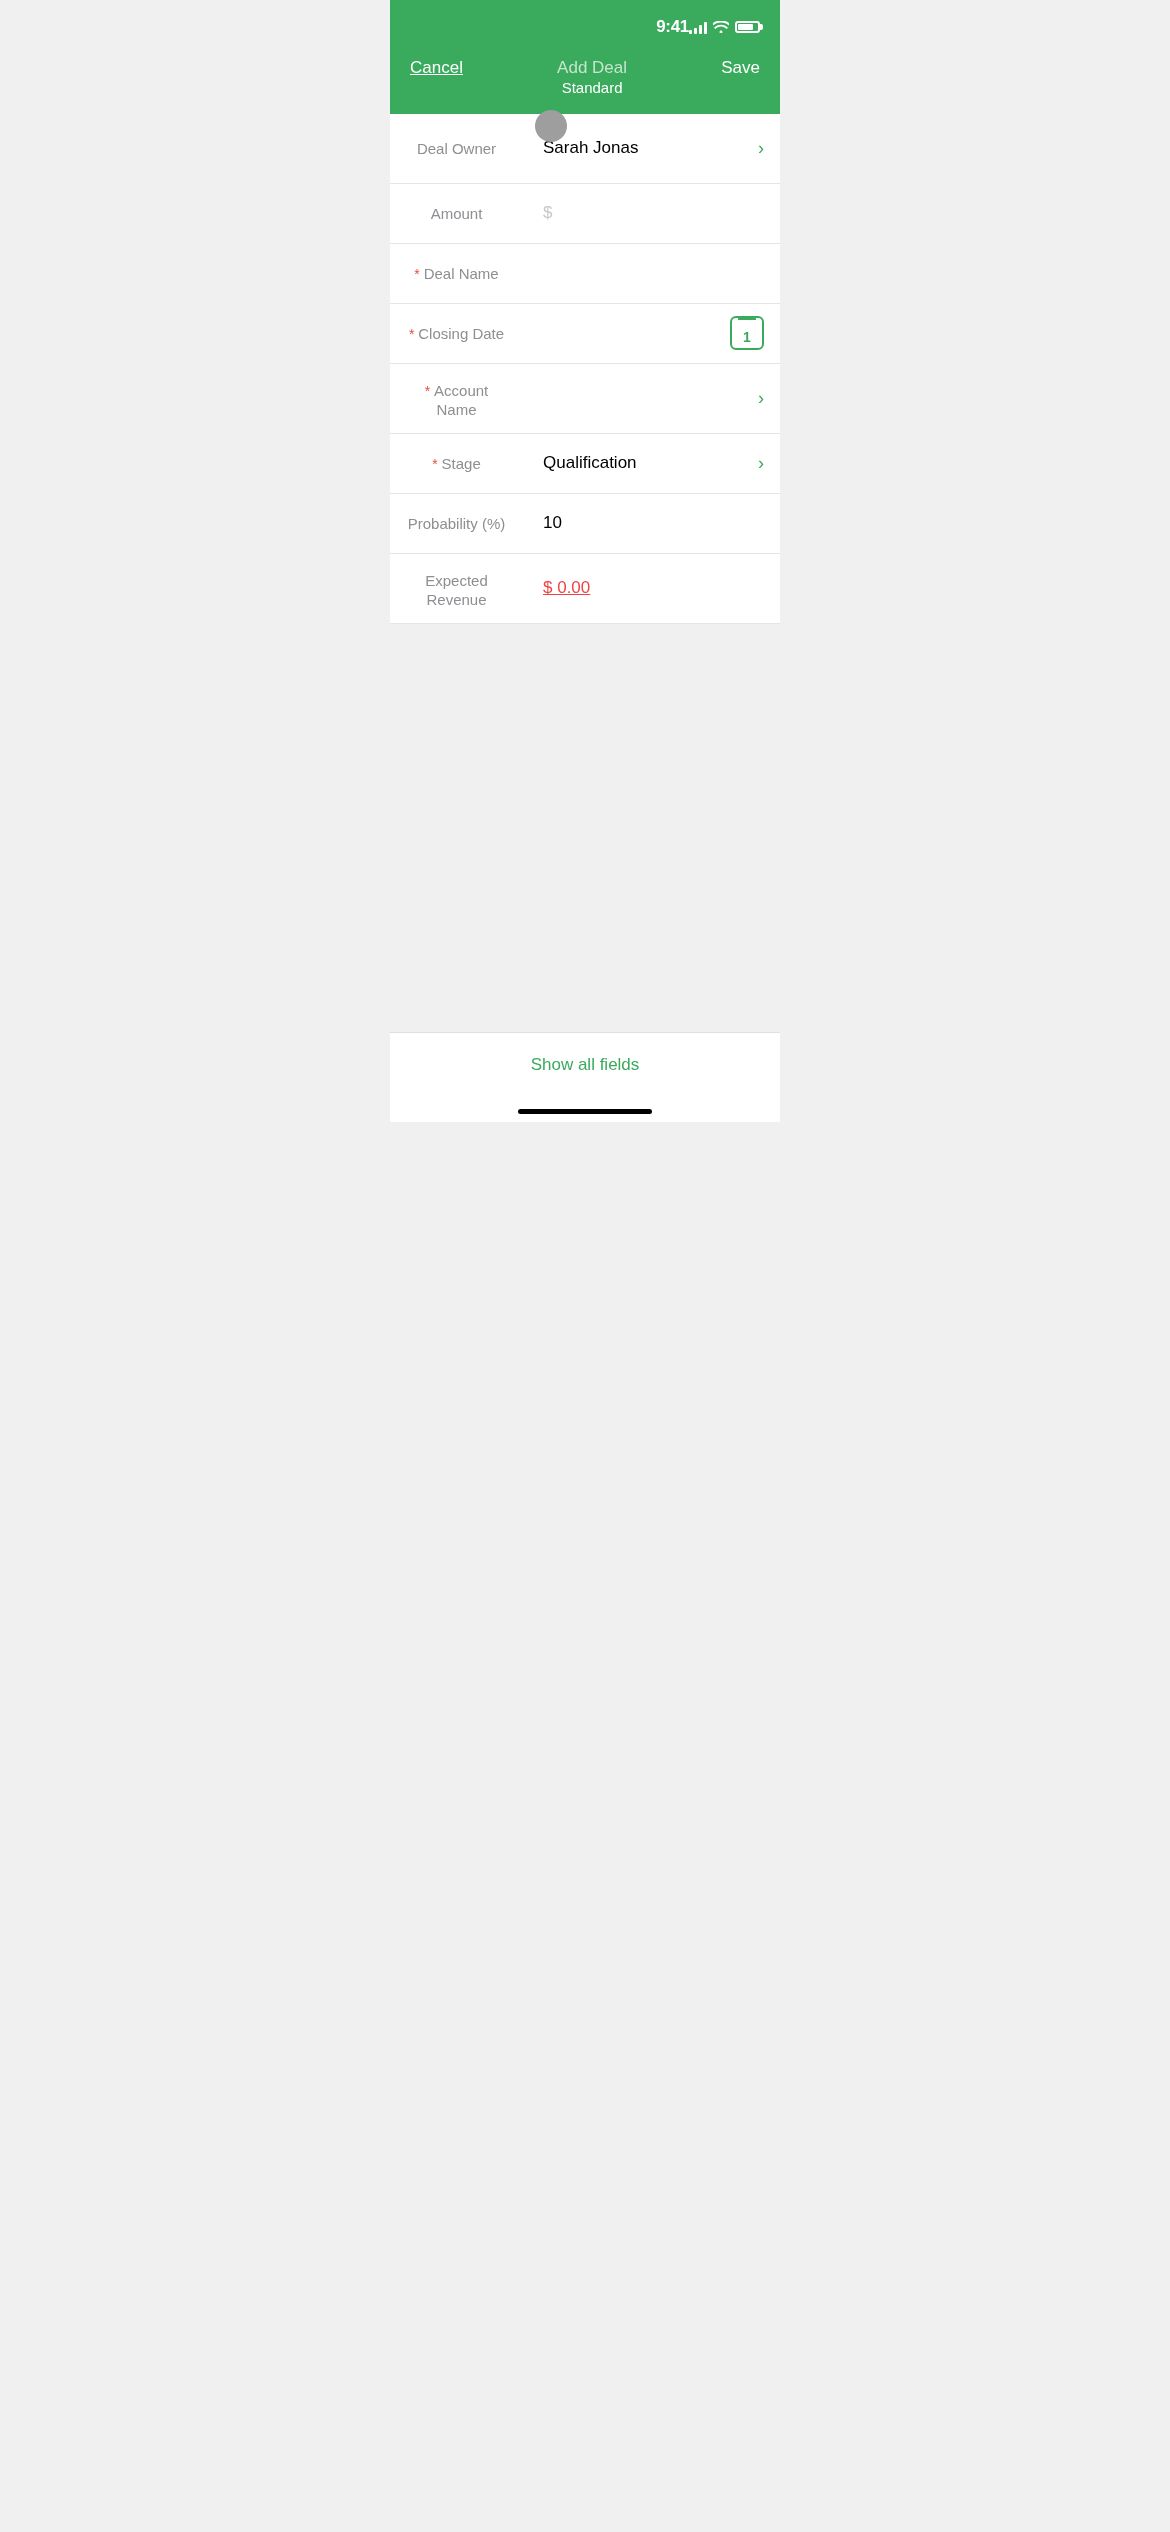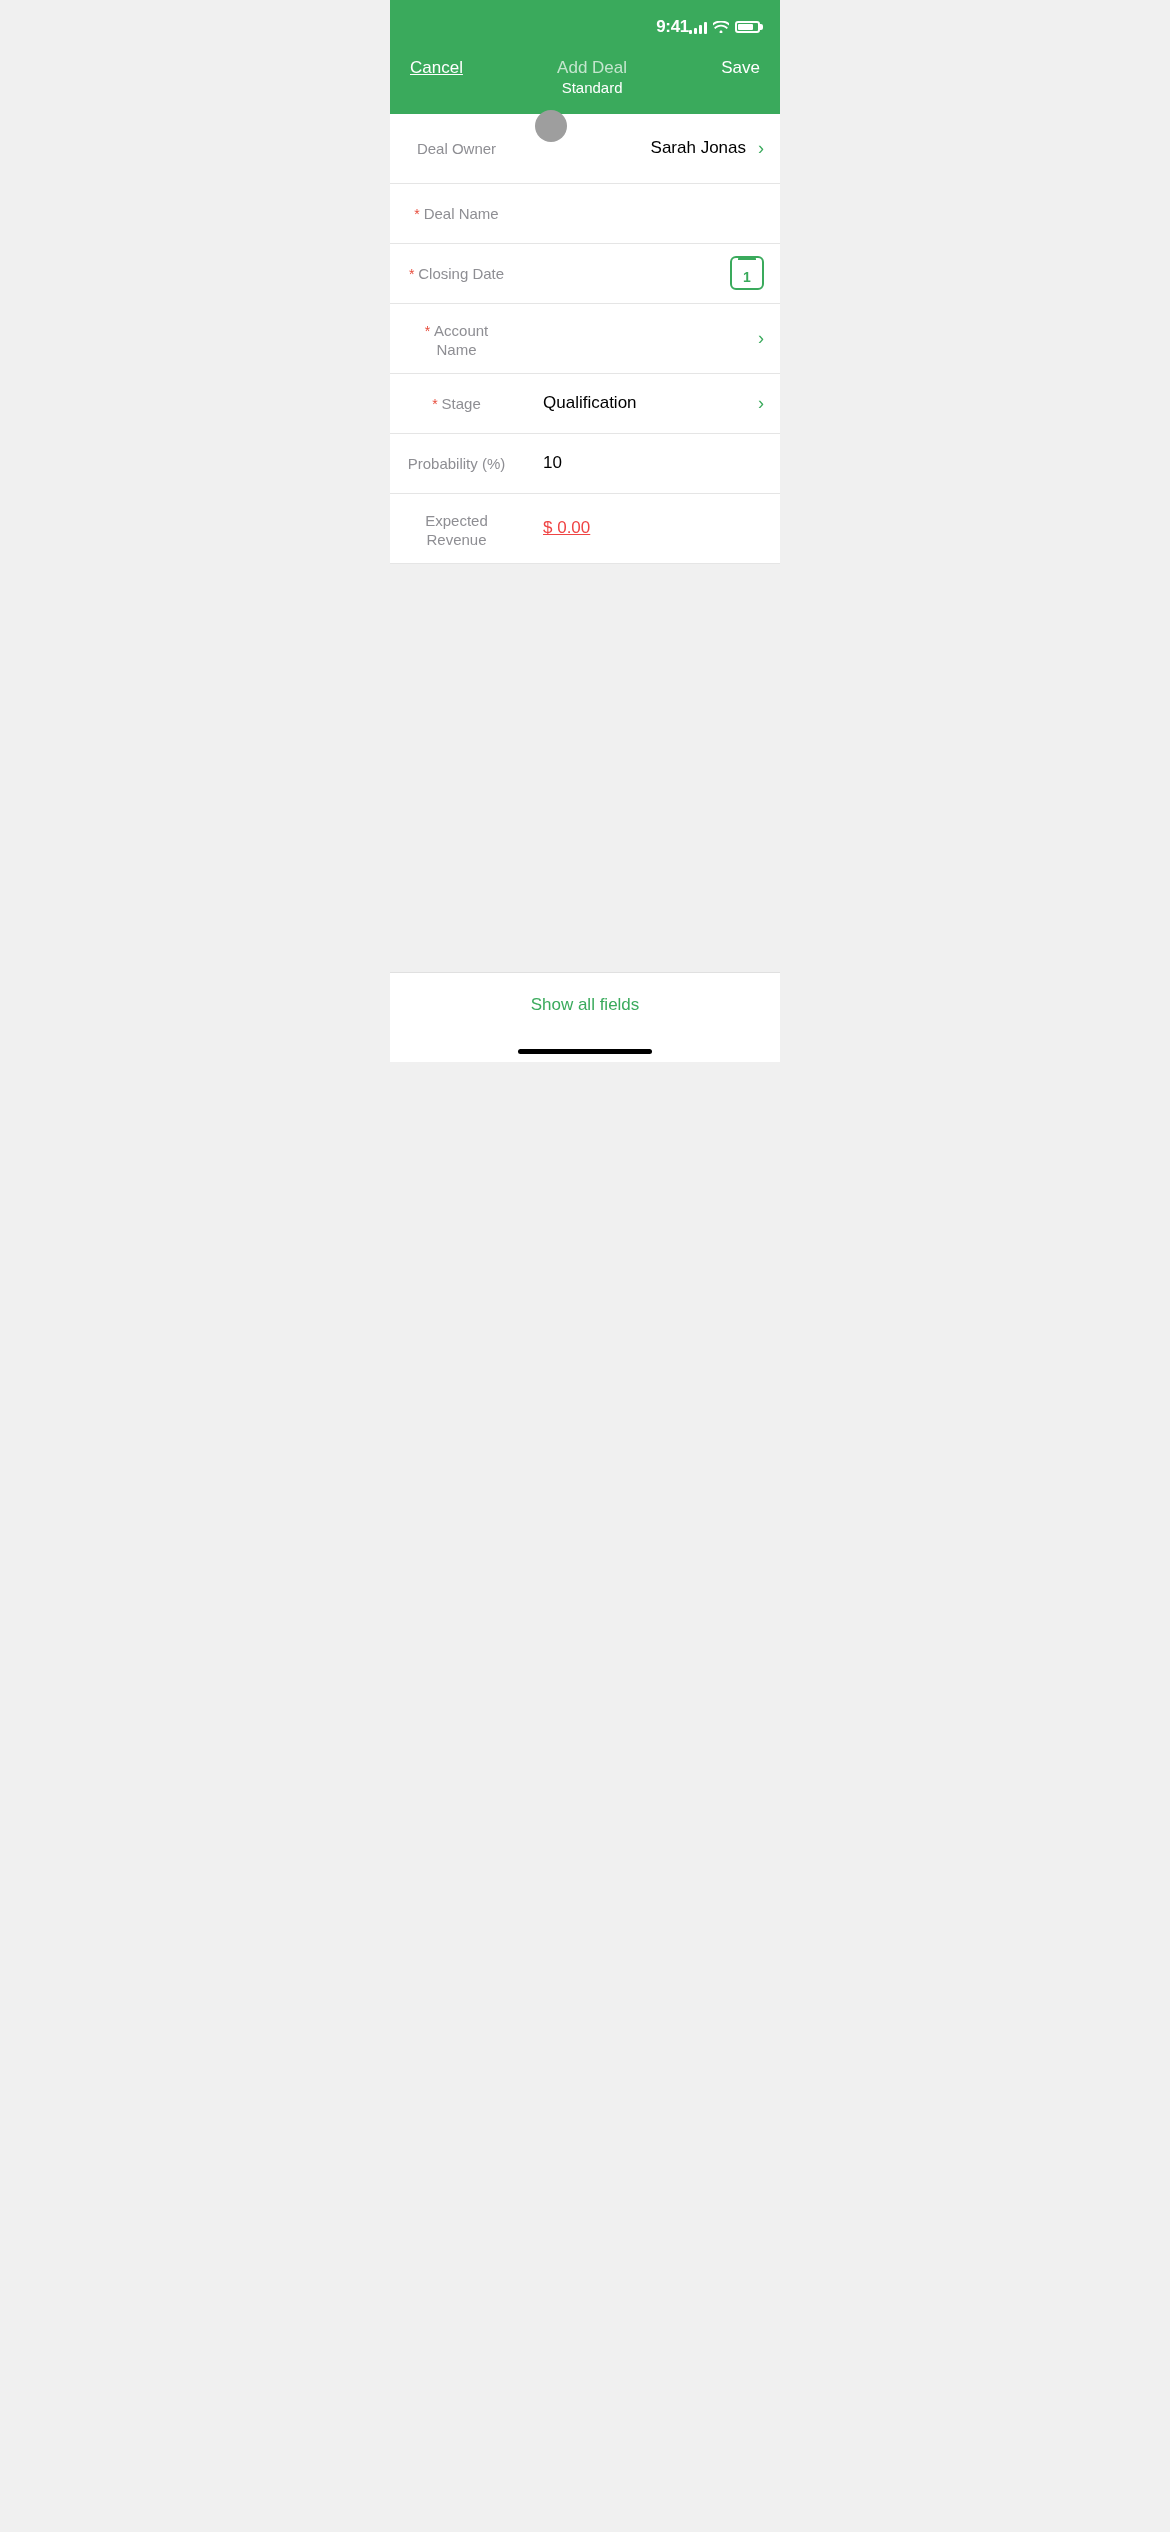--- a/index.html
+++ b/index.html
@@ -307,27 +307,33 @@
     <div class="nav-title">Add Deal</div>
     <div class="nav-subtitle">Standard</div>
   </div>
   <span class="nav-save">Save</span>
 </div>
 
 <div class="form-container">
 
   <div class="form-row deal-owner-row">
     <div class="form-label">Deal Owner</div>
-    <div class="form-value" style="position:relative;justify-content:flex-end;">
+    <div class="form-value" style="position:relative;">
       <div class="avatar-circle" style="position:absolute; top:-28px; left:0;"></div>
       <span>Sarah Jonas</span>
     </div>
     <span class="chevron">›</span>
   </div>
 
+  <div class="form-row">
+    <div class="form-label">Amount</div>
+    <div class="form-value placeholder">
+      <span class="currency-symbol">$</span>
+    </div>
+  </div>
 
   <div class="form-row">
     <div class="form-label">
       <span class="required-star">* </span>Deal Name
     </div>
     <div class="form-value placeholder"></div>
   </div>
 
   <div class="form-row">
     <div class="form-label">

